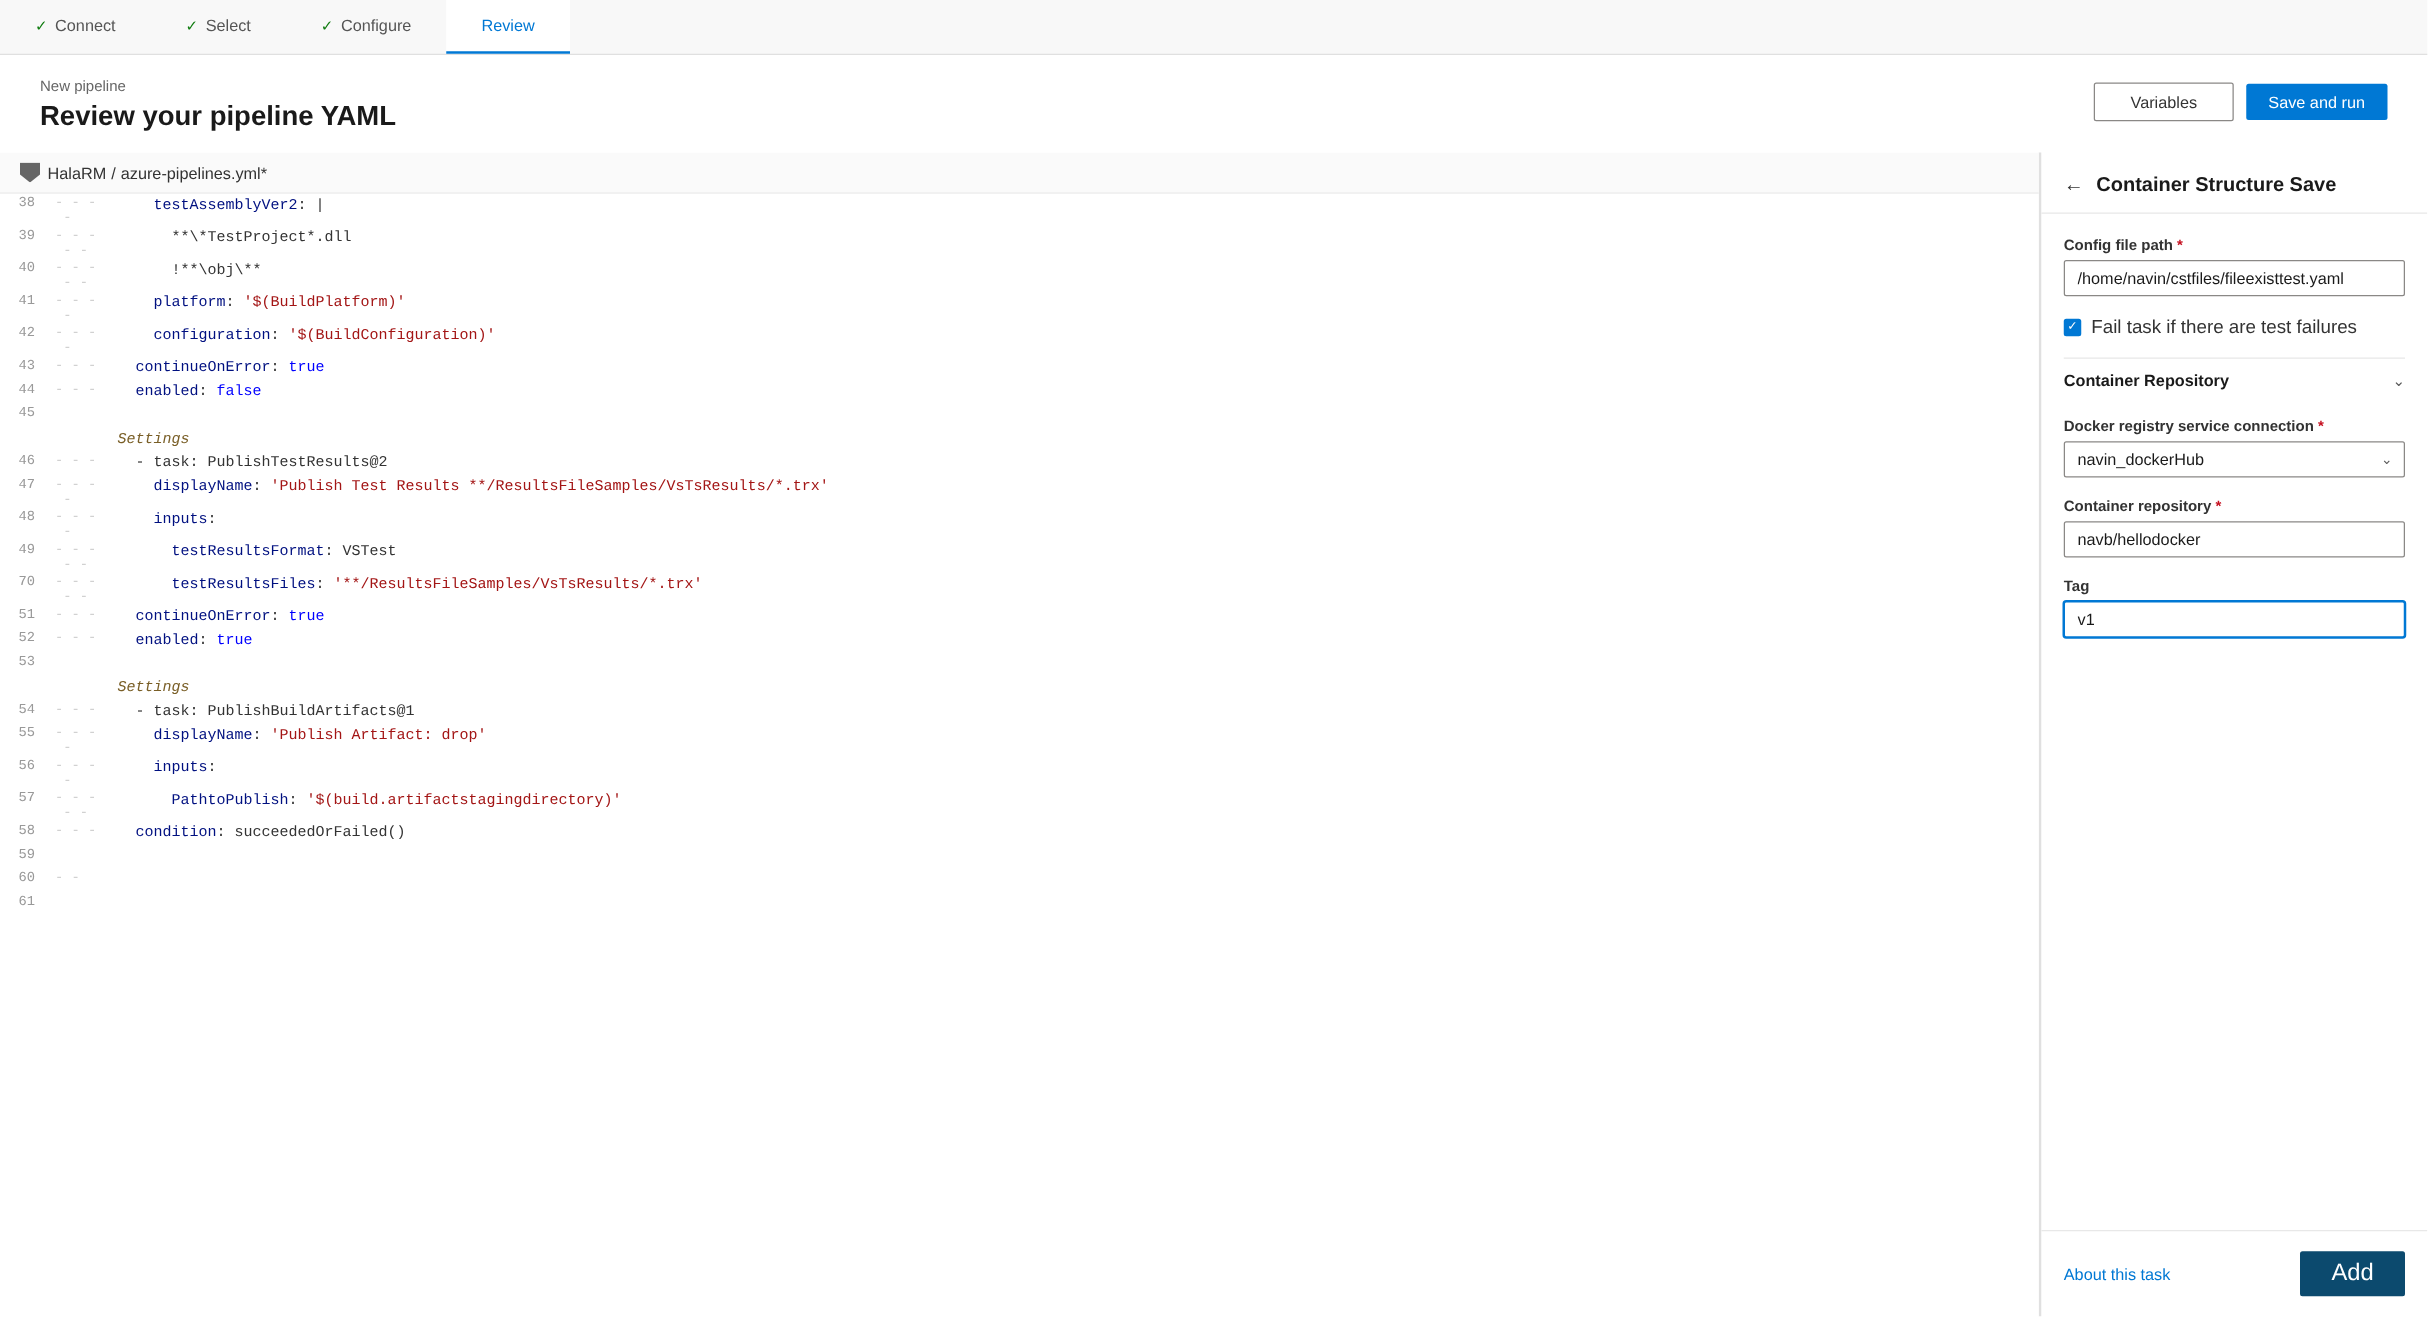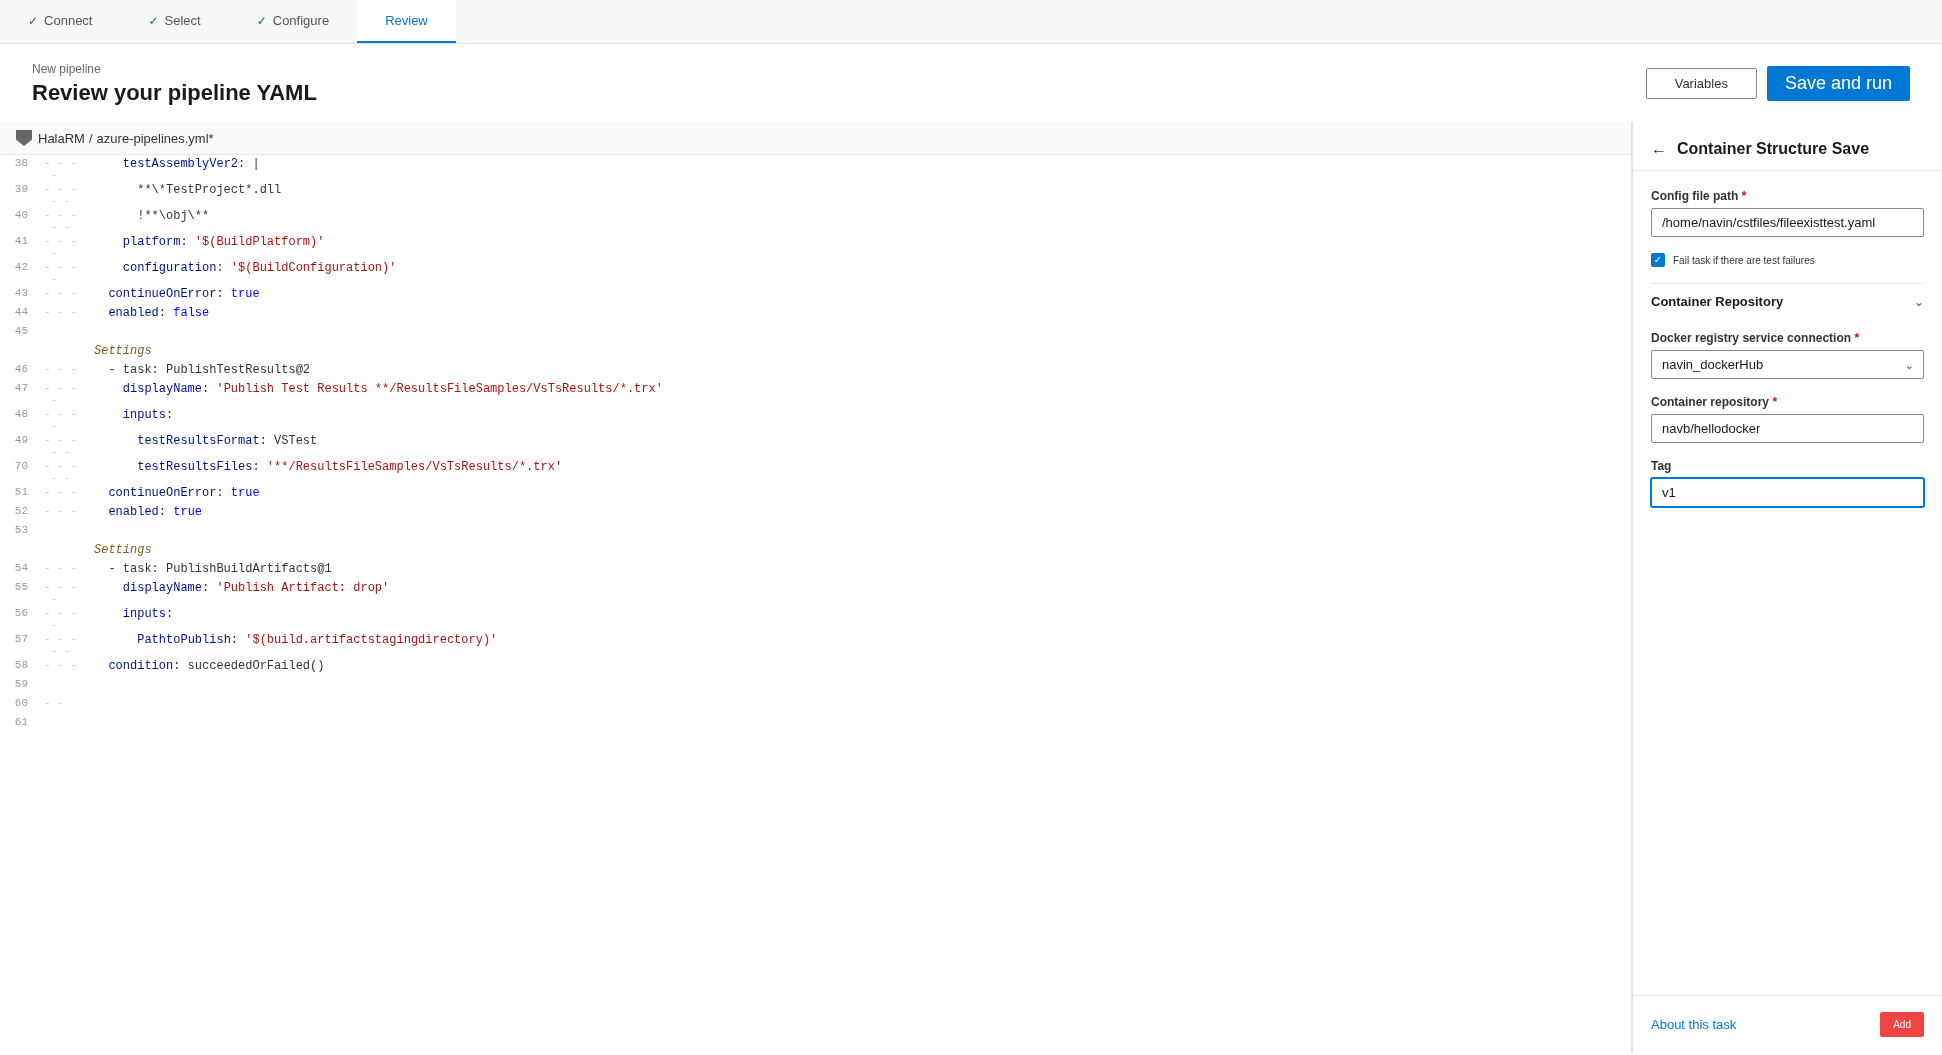--- a/index.html
+++ b/index.html
@@ -66,21 +66,21 @@
       color: #333;
       font-size: 13px;
       cursor: pointer;
       border-radius: 2px;
     }
     .btn-primary {
       padding: 7px 18px;
       background: #0078d4;
       color: #fff;
       border: none;
-      font-size: 18px;
+      font-size: 13px;
       cursor: pointer;
       border-radius: 2px;
       font-weight: 500;
     }
 
     
     .main-layout {
       display: flex;
       height: calc(1055px - 44px - 80px);
     }
@@ -223,21 +223,21 @@
       align-items: center;
       justify-content: center;
       flex-shrink: 0;
     }
     .checkbox-box .checkmark {
       color: #fff;
       font-size: 10px;
       line-height: 1;
     }
     .checkbox-label {
-      font-size: 10px;
+      font-size: 15px;
       color: #333;
     }
     .section-header {
       display: flex;
       align-items: center;
       justify-content: space-between;
       padding: 10px 0 10px 0;
       margin-bottom: 12px;
       border-top: 1px solid #e8e8e8;
     }
@@ -284,25 +284,25 @@
       justify-content: space-between;
       gap: 20px;
     }
     .about-link {
       font-size: 13px;
       color: #0078d4;
       cursor: pointer;
       text-decoration: none;
     }
     .btn-add {
-      padding: 7px 13px;
-      background: #ef4444;
+      padding: 7px 25px;
+      background: #0c4a6e;
       color: #fff;
       border: none;
-      font-size: 10px;
+      font-size: 19px;
       cursor: pointer;
       border-radius: 2px;
       font-weight: 500;
     }
   </style>
 </head>
 <body>
 
 <nav class="top-nav">
   <div class="nav-tab">

